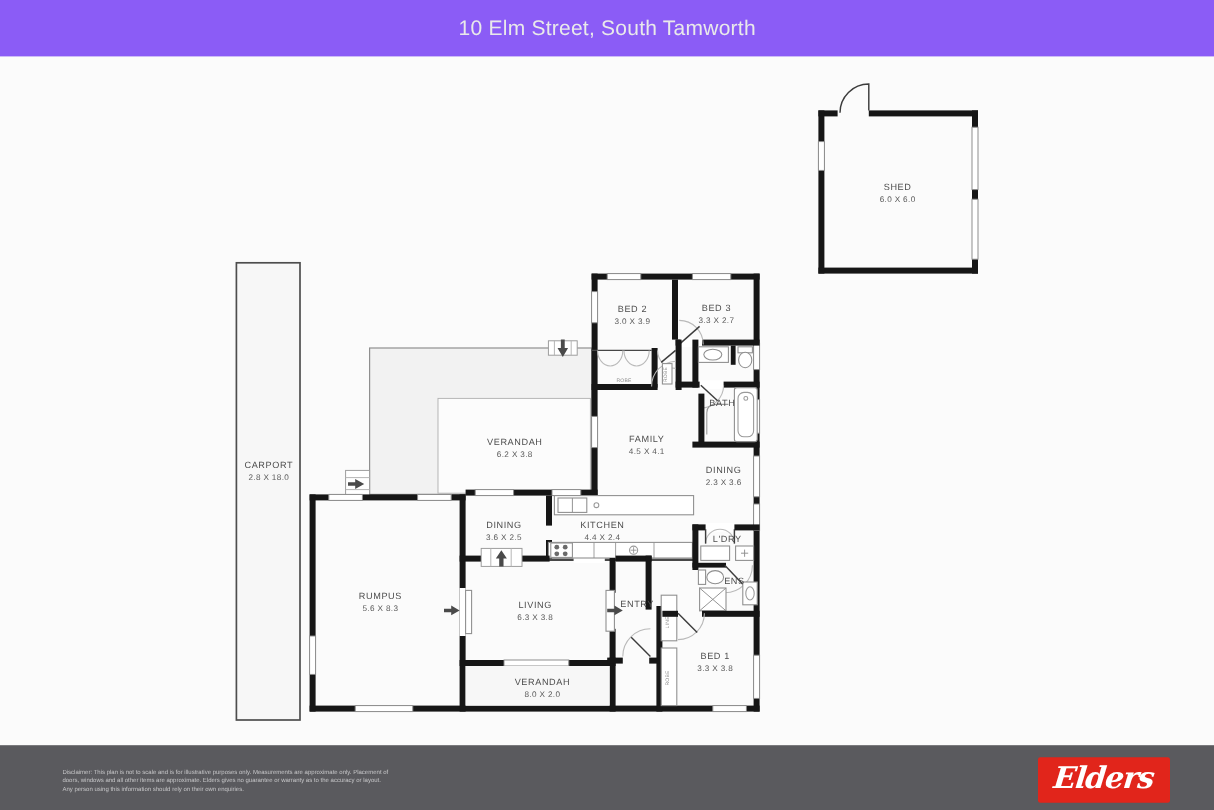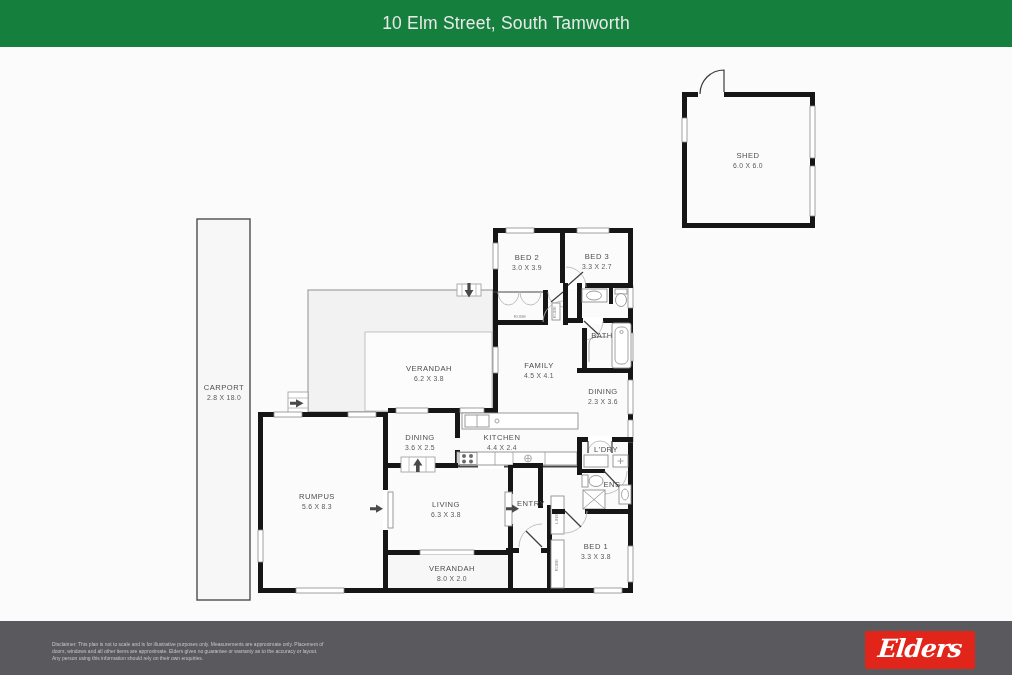--- a/index.html
+++ b/index.html
@@ -1,18 +1,18 @@
 <!DOCTYPE html>
 <html><head>
 <meta charset="utf-8">
 <style>
   html,body{margin:0;padding:0;background:#fbfbfb;}
   .page{position:relative;width:1012px;height:675px;background:#fbfbfb;overflow:hidden;
         font-family:"Liberation Sans",sans-serif;}
-  .header{position:absolute;left:0;top:0;width:1012px;height:47px;background:#15803d;
+  .header{position:absolute;left:0;top:0;width:1012px;height:47px;background:#8b5cf6;
           display:flex;align-items:center;justify-content:center;}
   .header .title{color:#e9e9ea;font-size:17.5px;letter-spacing:.2px;}
   .planSvg{position:absolute;left:0;top:0;}
   .footer{position:absolute;left:0;top:621px;width:1012px;height:54px;background:#5a5a5e;}
   .disclaimer{position:absolute;left:52px;top:20px;color:#c6c6c8;font-size:5px;line-height:7px;}
   .logo{position:absolute;left:865px;top:10px;width:110px;height:38px;background:#e1251b;
         border-radius:2px;display:flex;align-items:center;justify-content:center;}
   .logo span{color:#ffffff;font-family:"DejaVu Serif",serif;font-style:italic;font-weight:bold;
         font-size:25px;transform:skewX(-6deg);letter-spacing:-1px;padding-bottom:3px;}
   

